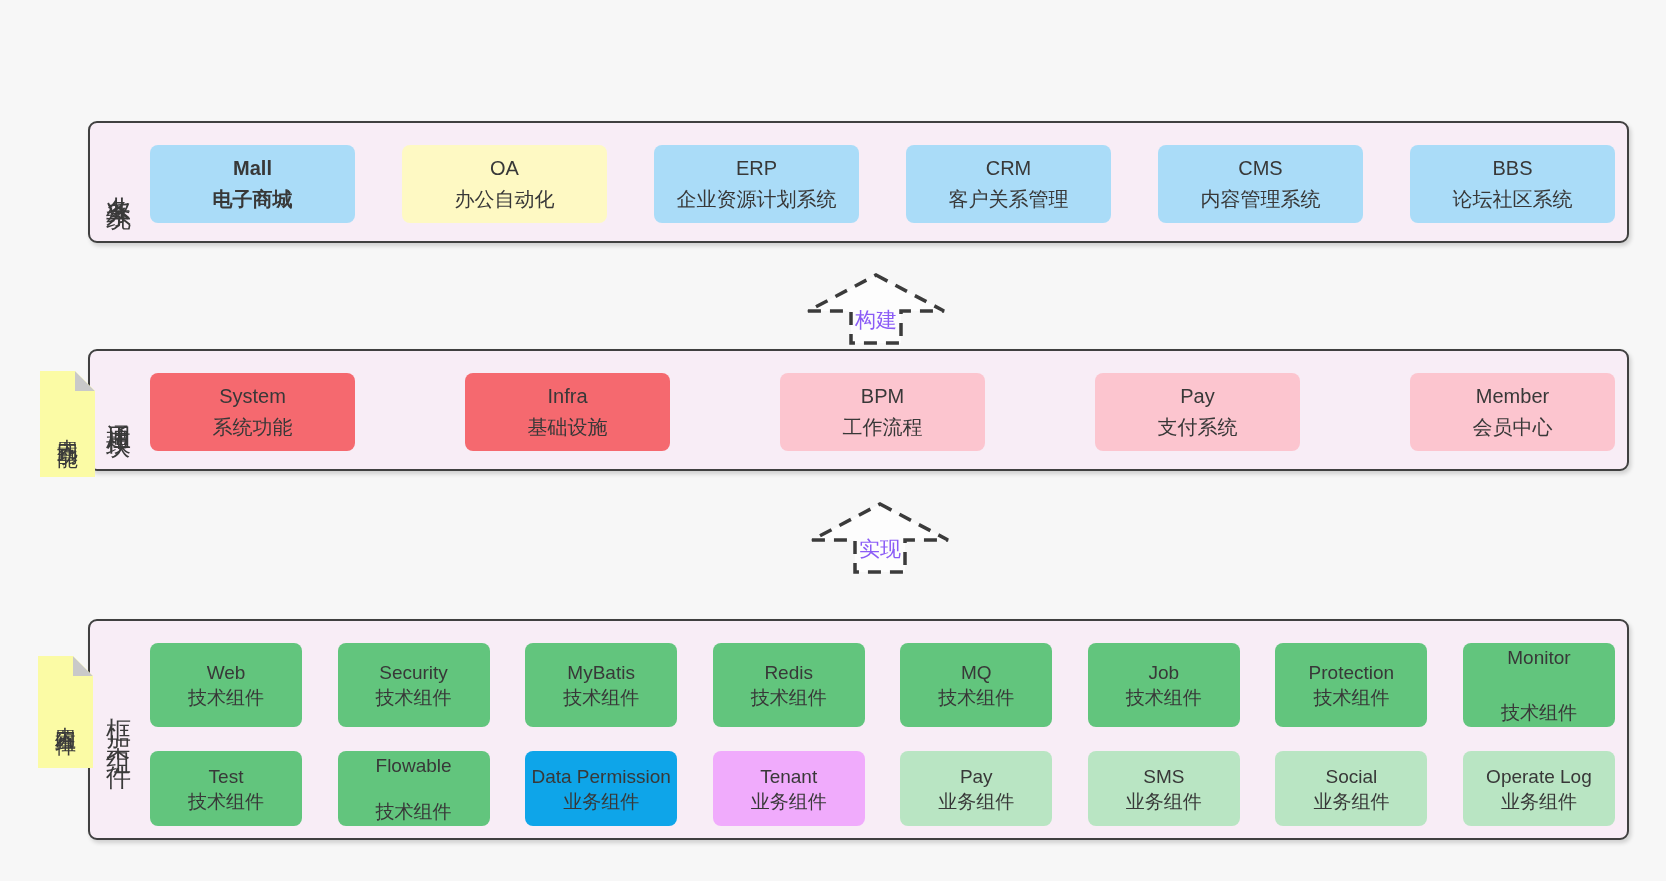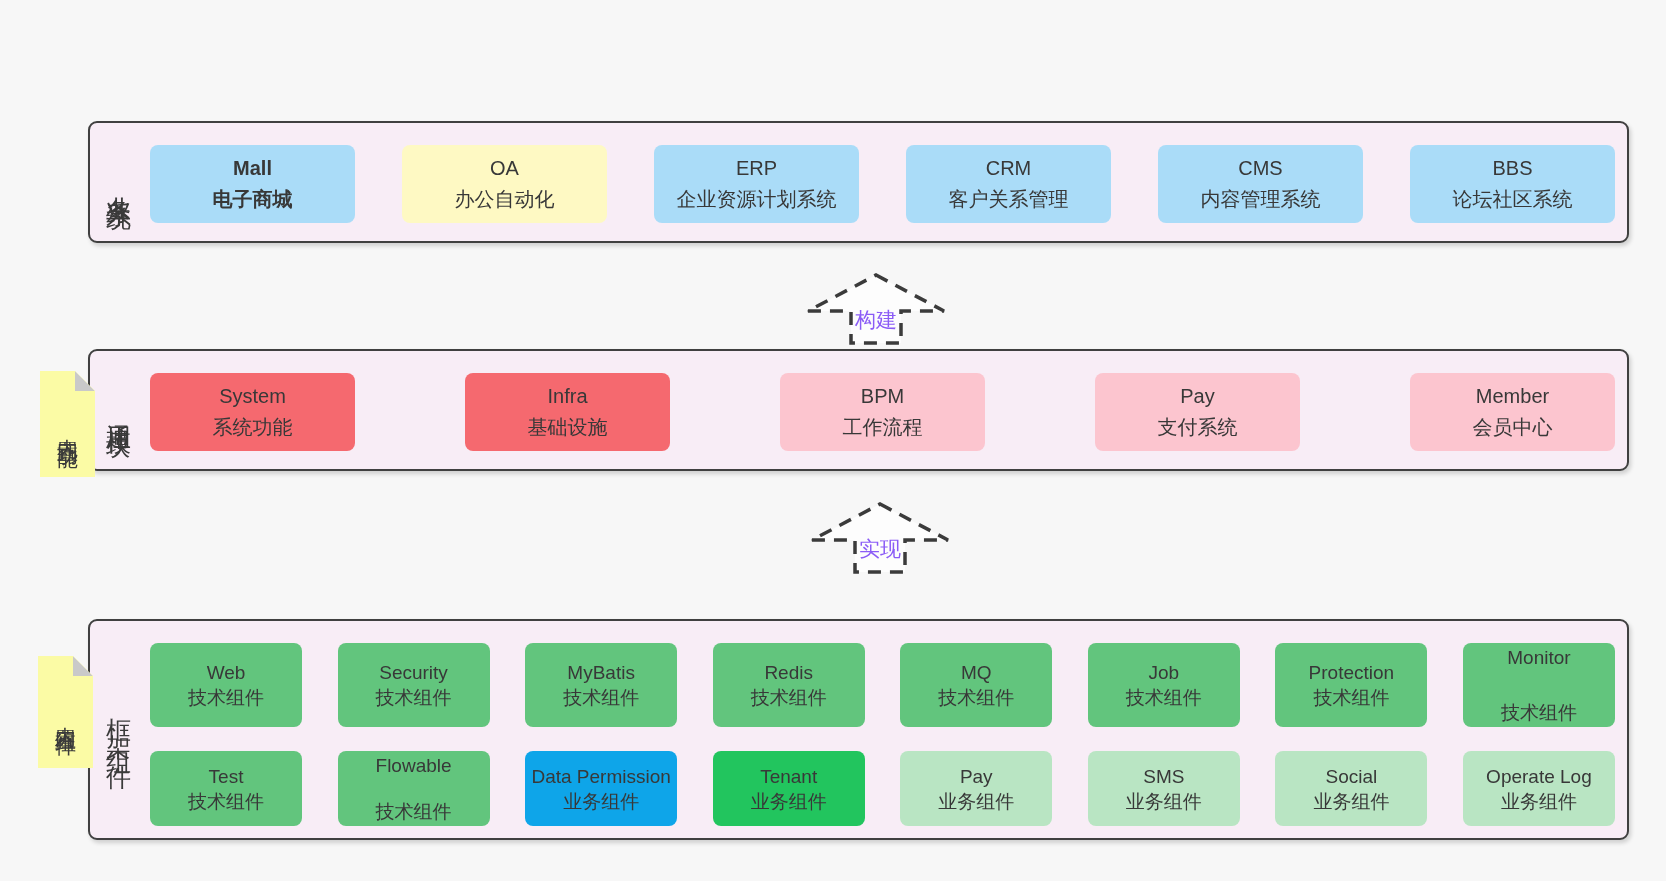--- a/index.html
+++ b/index.html
@@ -238,21 +238,21 @@
           <div>技术组件</div>
         </div>
         <div class="node" style="background: rgb(98, 197, 125); gap: 21px;">
           <div>Flowable</div>
           <div>技术组件</div>
         </div>
         <div class="node" style="background: #0ea5e9;">
           <div>Data Permission</div>
           <div>业务组件</div>
         </div>
-        <div class="node" style="background: #22c55e; text-align: right;">
+        <div class="node" style="background: #f0abfc; text-align: right;">
           <div>Tenant</div>
           <div>业务组件</div>
         </div>
         <div class="node" style="background: rgb(185, 229, 195);">
           <div>Pay</div>
           <div>业务组件</div>
         </div>
         <div class="node" style="background: rgb(185, 229, 195);">
           <div>SMS</div>
           <div>业务组件</div>

